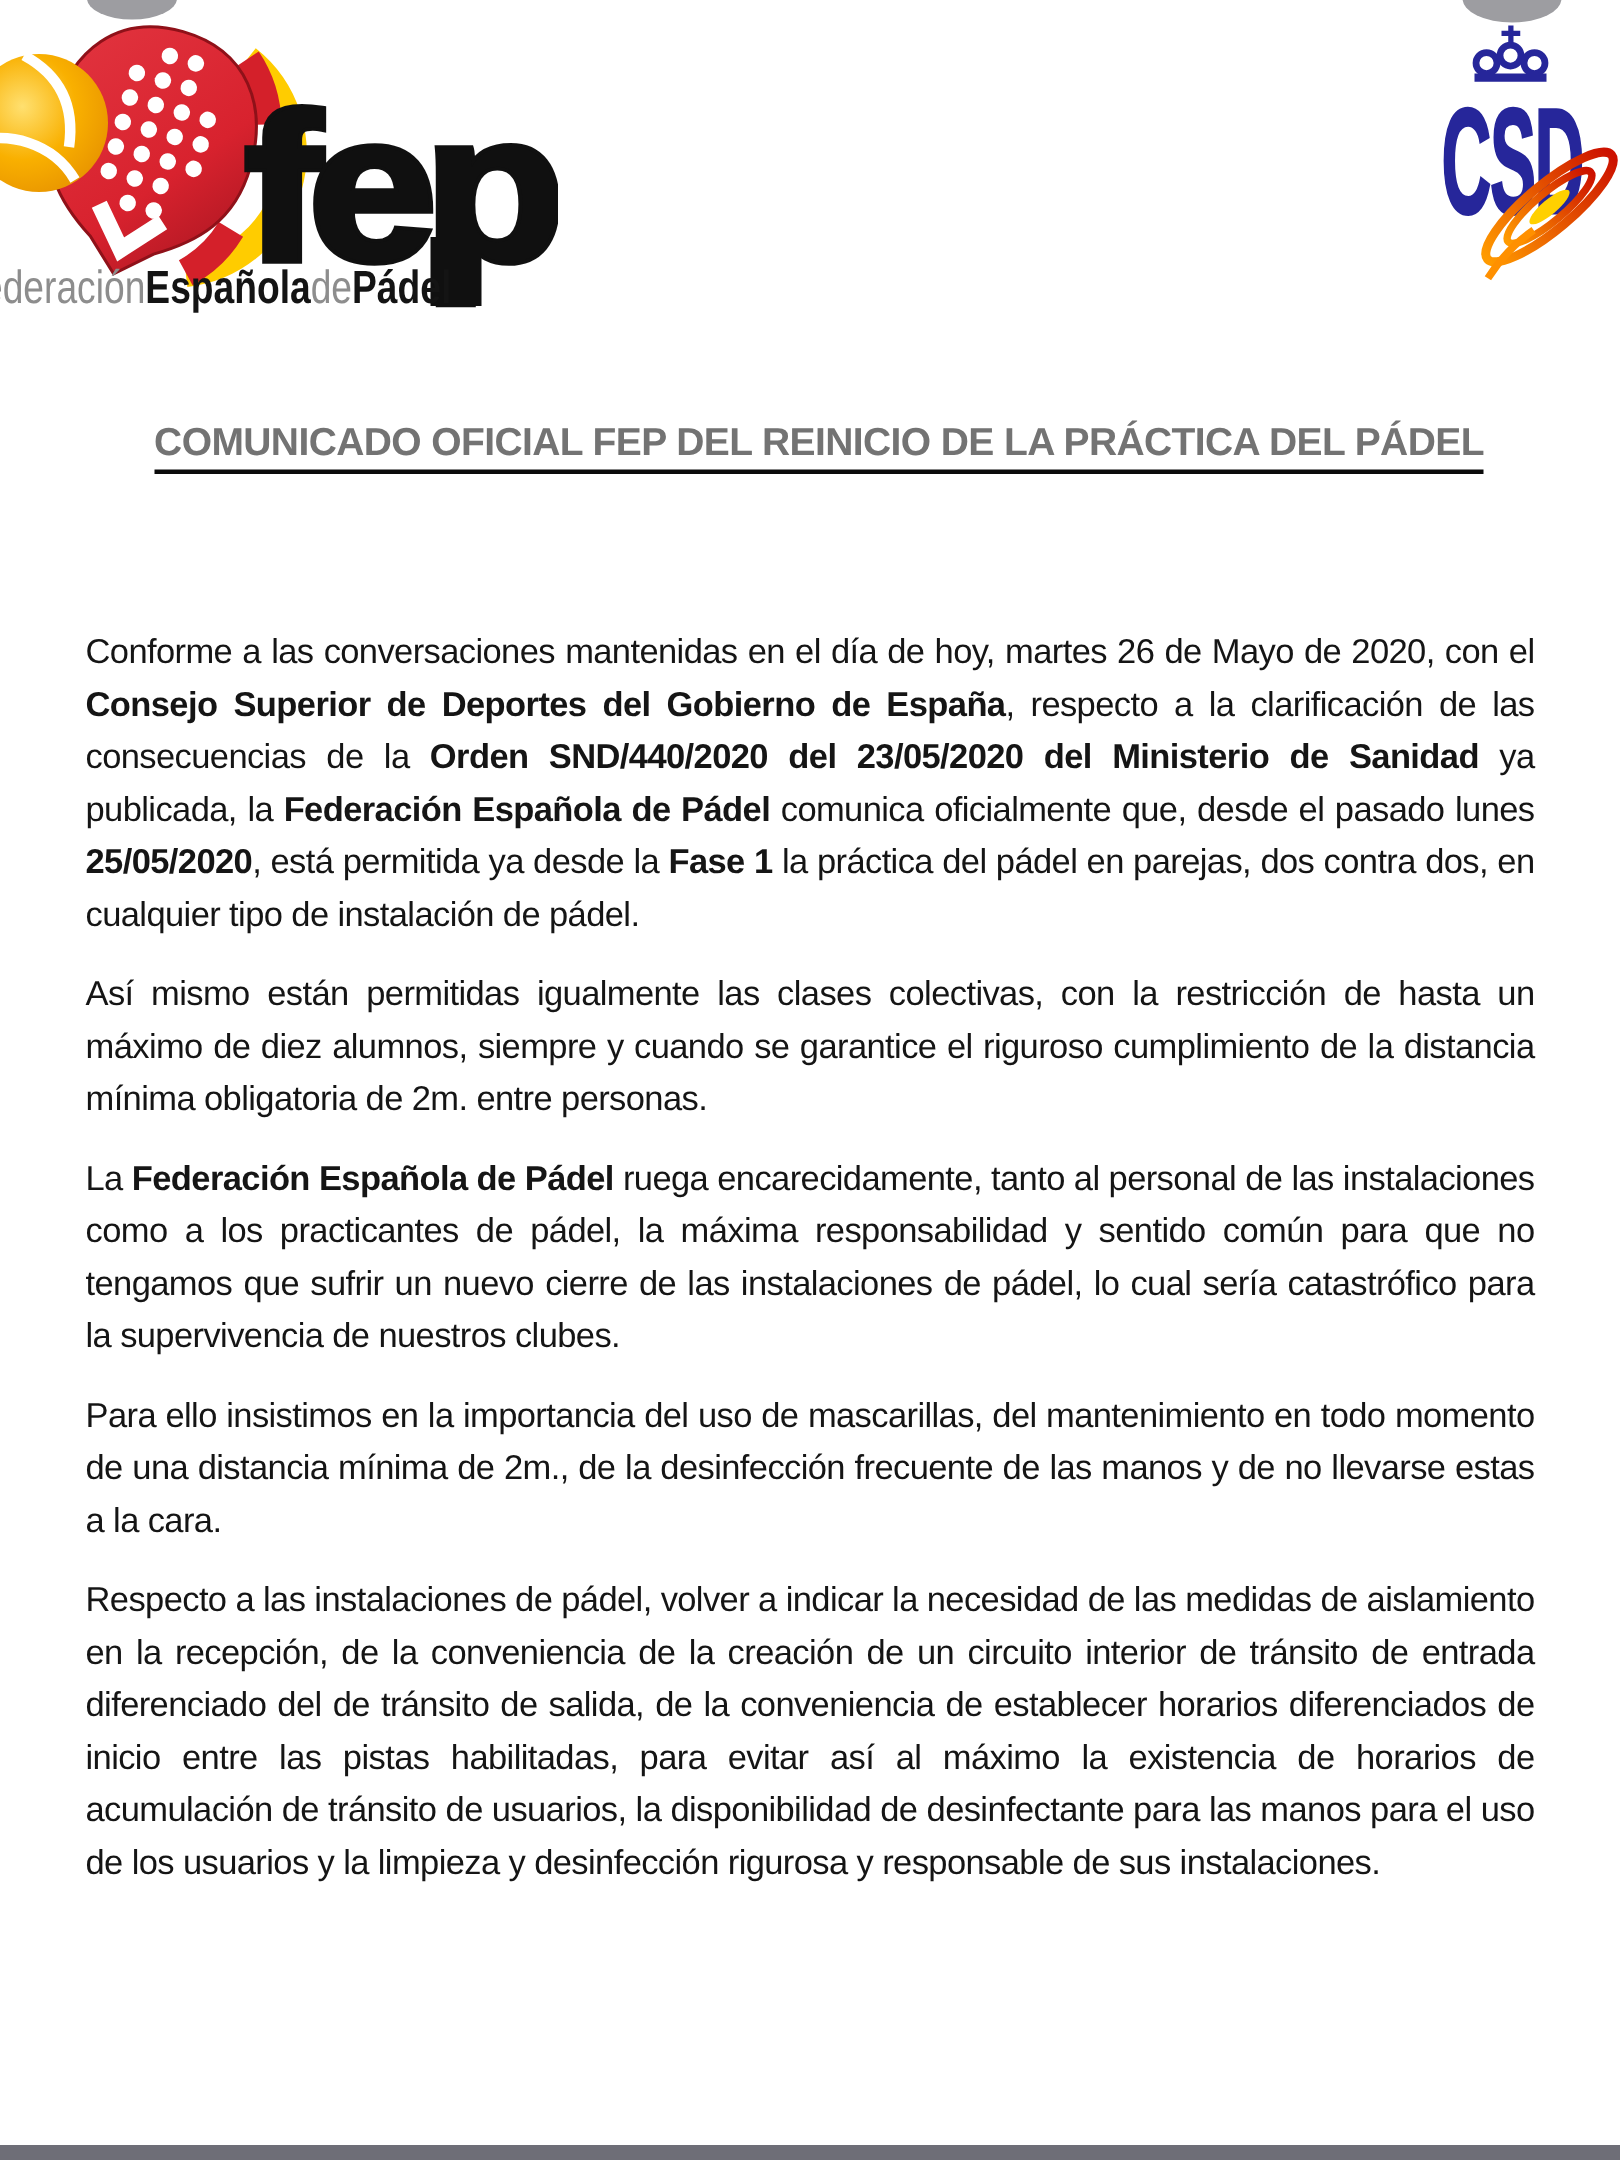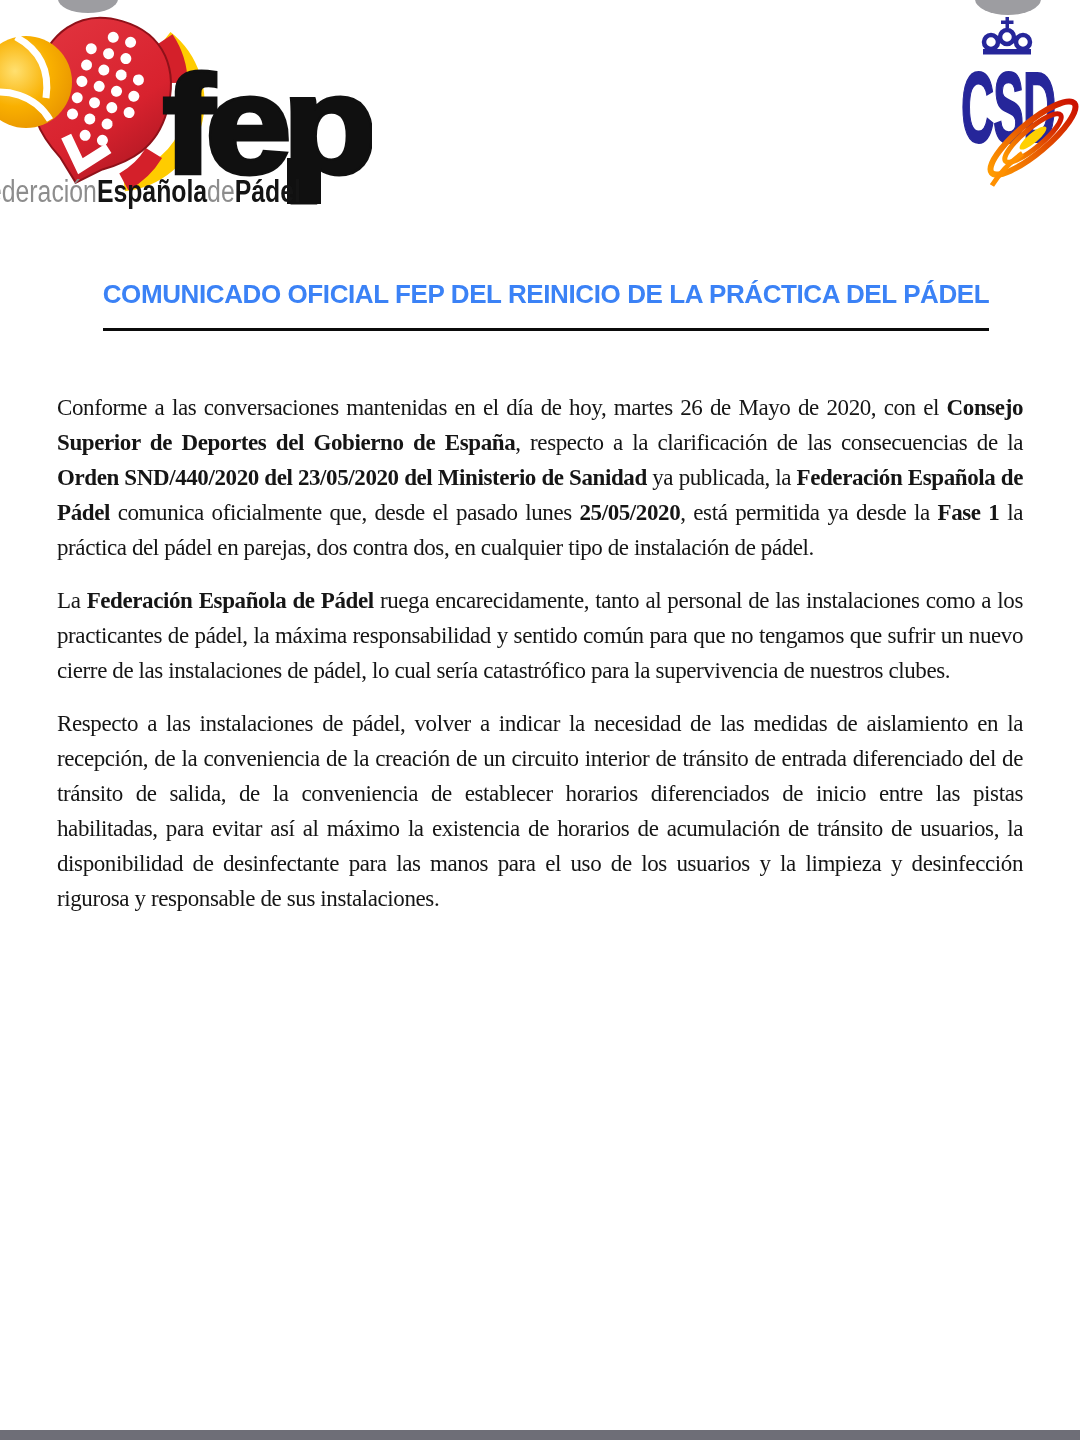--- a/index.html
+++ b/index.html
@@ -10,24 +10,24 @@
   .top-circle{position:absolute;background:#9d9da1;border-radius:50%;}
   .top-circle.left{left:58px;top:-15px;width:60px;height:28px;}
   .top-circle.right{left:975px;top:-17px;width:66px;height:32px;}
 
   .fep-logo{position:absolute;left:0;top:8px;width:372px;height:212px;}
   .csd-logo{position:absolute;left:950px;top:14px;width:130px;height:190px;}
 
   .title-wrap{position:absolute;top:279px;left:0;width:100%;text-align:center;}
   .doc-title{
     display:inline-block;font-size:26px;font-weight:bold;letter-spacing:-0.4px;
-    color:#3b82f6;border-bottom:3px solid #0b0b0b;padding-bottom:18px;white-space:nowrap;margin-left:12px;
+    color:#737373;border-bottom:3px solid #0b0b0b;padding-bottom:3px;white-space:nowrap;margin-left:12px;
   }
 
-  .body-text{position:absolute;top:390px;left:57px;width:966px;font-family:Liberation Serif, serif;}
+  .body-text{position:absolute;top:417px;left:57px;width:966px;}
   .para{
     margin:0 0 18px 0;text-align:justify;font-size:23px;line-height:35px;
     color:#151515;letter-spacing:-0.4px;
   }
   .para b{font-weight:bold;}
 
   .footer-bar{position:absolute;left:0;bottom:0;width:100%;height:10px;background:#6e6e77;}
 </style>
 </head>
 <body>
@@ -127,17 +127,19 @@
     <path d="M-62,10 Q-40,3 -18,5" fill="none" stroke="#ff9000" stroke-width="5"></path>
   </g>
 </svg>
 
 <div class="title-wrap">
   <span class="doc-title">COMUNICADO OFICIAL FEP DEL REINICIO DE LA PRÁCTICA DEL PÁDEL</span>
 </div>
 
 <div class="body-text" id="doc-body">
     <p class="para"><span>Conforme a las conversaciones mantenidas en el día de hoy, martes 26 de Mayo de 2020, con el </span><b>Consejo Superior de Deportes del Gobierno de España</b><span>, respecto a la clarificación de las consecuencias de la </span><b>Orden SND/440/2020 del 23/05/2020 del Ministerio de Sanidad</b><span> ya publicada, la </span><b>Federación Española de Pádel</b><span> comunica oficialmente que, desde el pasado lunes </span><b>25/05/2020</b><span>, está permitida ya desde la </span><b>Fase 1</b><span> la práctica del pádel en parejas, dos contra dos, en cualquier tipo de instalación de pádel.</span></p>
+    <p class="para"><span>Así mismo están permitidas igualmente las clases colectivas, con la restricción de hasta un máximo de diez alumnos, siempre y cuando se garantice el riguroso cumplimiento de la distancia mínima obligatoria de 2m. entre personas.</span></p>
     <p class="para"><span>La </span><b>Federación Española de Pádel</b><span> ruega encarecidamente, tanto al personal de las instalaciones como a los practicantes de pádel, la máxima responsabilidad y sentido común para que no tengamos que sufrir un nuevo cierre de las instalaciones de pádel, lo cual sería catastrófico para la supervivencia de nuestros clubes.</span></p>
+    <p class="para"><span>Para ello insistimos en la importancia del uso de mascarillas, del mantenimiento en todo momento de una distancia mínima de 2m., de la desinfección frecuente de las manos y de no llevarse estas a la cara.</span></p>
     <p class="para"><span>Respecto a las instalaciones de pádel, volver a indicar la necesidad de las medidas de aislamiento en la recepción, de la conveniencia de la creación de un circuito interior de tránsito de entrada diferenciado del de tránsito de salida, de la conveniencia de establecer horarios diferenciados de inicio entre las pistas habilitadas, para evitar así al máximo la existencia de horarios de acumulación de tránsito de usuarios, la disponibilidad de desinfectante para las manos para el uso de los usuarios y la limpieza y desinfección rigurosa y responsable de sus instalaciones.</span></p>
   </div>
 
 <div class="footer-bar"></div>
 
 </body></html>

